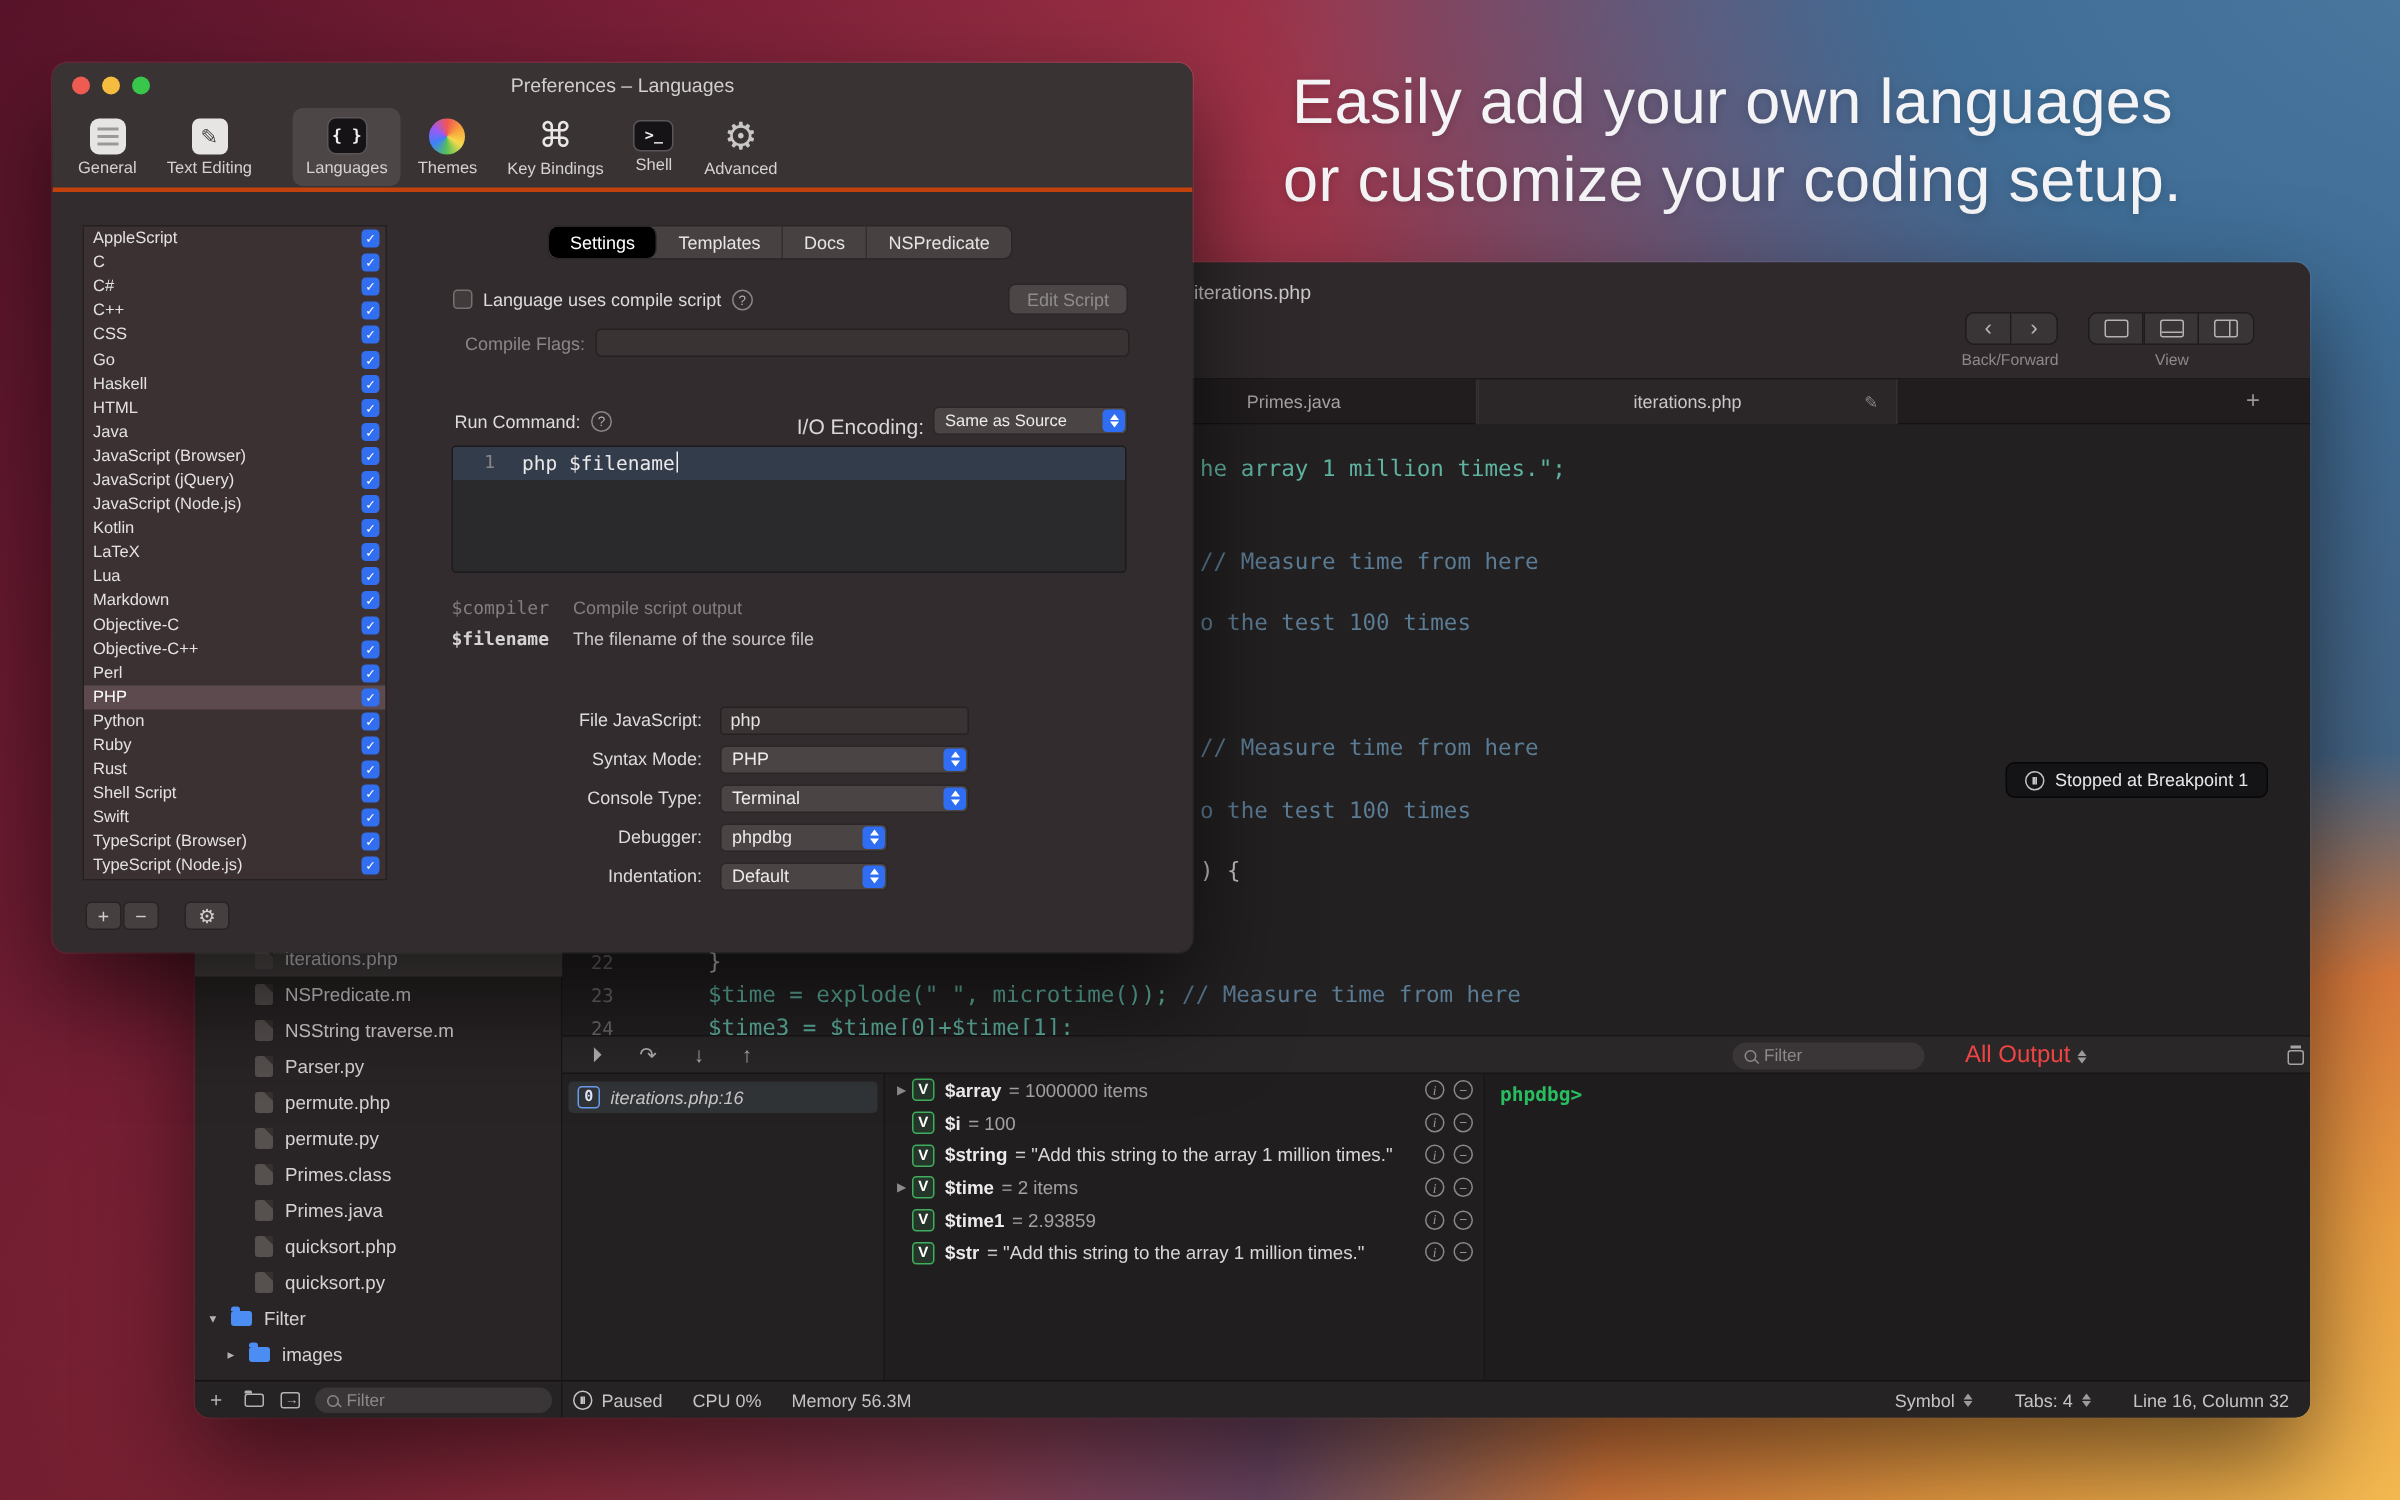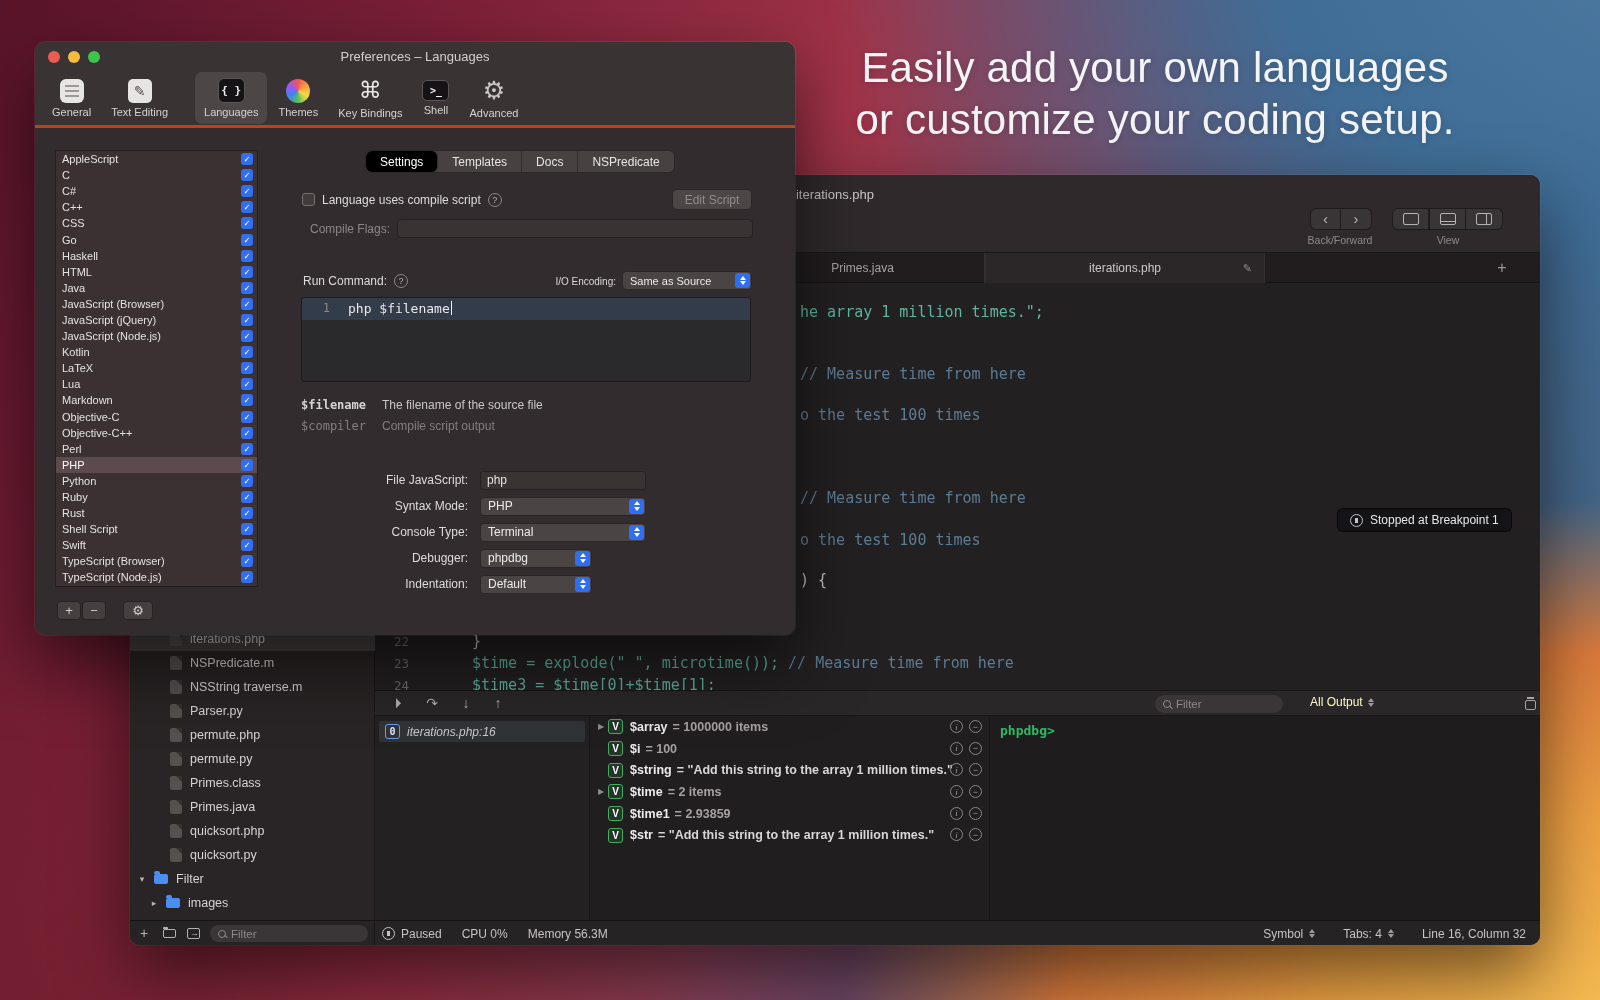--- a/index.html
+++ b/index.html
@@ -69,42 +69,42 @@
   .pause-circ::before{left:4px;} .pause-circ::after{right:4px;}
   
   .mw-debugbar{position:absolute;left:245px;top:515px;width:1165px;height:26px;background:#2a2728;
     border-top:1px solid #191617;border-bottom:1px solid #191617;}
   .dbg-ico{position:absolute;top:0;height:24px;display:flex;align-items:center;justify-content:center;
     width:26px;color:#b2aeaf;font-size:14px;}
   .filter-pill{position:absolute;height:18px;background:#3a3637;border-radius:9px;display:flex;align-items:center;
     gap:5px;padding:0 8px;color:#8d898a;font-size:11.5px;}
   .lens{width:8px;height:8px;border:1.2px solid #8d898a;border-radius:50%;position:relative;flex:none;}
   .lens::after{content:"";position:absolute;width:4px;height:1.2px;background:#8d898a;transform:rotate(45deg);right:-3px;bottom:-1px;}
-  .all-output{position:absolute;left:935px;top:4px;display:flex;align-items:center;gap:5px;color:#fef9c3;font-size:12px;text-align:right;}
+  .all-output{position:absolute;left:935px;top:4px;display:flex;align-items:center;gap:5px;color:#ef4444;font-size:16px;text-align:right;}
   .ministep{display:flex;flex-direction:column;gap:1px;align-items:center;}
   .tri{width:0;height:0;border-left:3.5px solid transparent;border-right:3.5px solid transparent;}
   .tri-up{border-bottom:4px solid #fff;} .tri-down{border-top:4px solid #fff;}
   .ministep .tri-up{border-bottom-color:#9f9b9c;} .ministep .tri-down{border-top-color:#9f9b9c;}
   .trash{position:absolute;left:1150px;top:6px;width:11px;height:13px;}
   .trash::before{content:"";position:absolute;top:2.5px;left:0;right:0;bottom:0;border:1.2px solid #a7a3a4;border-radius:2px;}
   .trash::after{content:"";position:absolute;top:0;left:2px;right:2px;height:1.5px;background:#a7a3a4;}
   
   .mw-debug-left{position:absolute;left:245px;top:541px;width:215px;height:204px;background:#242122;border-right:1px solid #191617;}
   .frame-row{position:absolute;left:4px;right:4px;top:5px;height:21px;background:#313437;border-radius:3px;
     display:flex;align-items:center;padding:0 6px;gap:7px;}
   .frame-badge{width:15px;height:15px;border:1.2px solid #6b9df2;border-radius:3px;color:#dfe7fb;
     font:700 10px "DejaVu Sans Mono",monospace;display:flex;align-items:center;justify-content:center;flex:none;}
   .frame-label{font-style:italic;font-size:12px;color:#c9c6c7;}
   .mw-debug-vars{position:absolute;left:460px;top:541px;width:400px;height:204px;background:#211e1f;border-right:1px solid #191617;}
   .var-row{position:relative;height:21.7px;display:flex;align-items:center;font-size:12.5px;}
   .var-row .disc{width:14px;text-align:center;font-size:8px;color:#8f8b8c;flex:none;margin-left:4px;}
   .vbadge{width:15px;height:15px;border-radius:3px;border:1.3px solid #3fae5d;background:rgba(63,174,93,.16);
     color:#fff;font:700 10px "Liberation Sans",sans-serif;display:flex;align-items:center;justify-content:center;flex:none;margin-right:7px;}
   .vname{color:#eceaea;font-weight:700;}
-  .vval{color:#a5a1a2;margin-left:5px;white-space:nowrap;font-weight:bold;}
+  .vval{color:#a5a1a2;margin-left:5px;white-space:nowrap;}
   .vval.bright{color:#d9d6d7;}
   .vring{position:absolute;width:13px;height:13px;border:1px solid #8b8788;border-radius:50%;color:#9b9798;
     font-size:9px;display:flex;align-items:center;justify-content:center;top:4px;}
   .vinfo{right:26px;font-style:italic;font-family:"Liberation Serif",serif;}
   .vdel{right:7px;}
   .mw-console{position:absolute;left:860px;top:541px;width:550px;height:204px;background:#1f1c1d;}
   .console-prompt{position:absolute;left:10px;top:7px;font:700 13px "DejaVu Sans Mono",monospace;color:#29bd62;}
   
   .mw-statusbar{position:absolute;left:0;top:745px;width:1410px;height:25px;background:#262324;border-top:1px solid #151213;}
   .sb-tools{position:absolute;left:0;top:0;width:245px;height:25px;border-right:1px solid #191617;}
@@ -162,21 +162,21 @@
   .checkbox{width:13px;height:13px;background:#413b3c;border:1px solid #76716f;border-radius:3px;}
   .cb-label{font-size:12px;color:#dddbdb;}
   .help{width:14px;height:14px;border-radius:50%;border:1px solid #8a8687;color:#b5b1b2;font-size:9px;
     display:flex;align-items:center;justify-content:center;}
   .help::before{content:"?";}
   .btn-disabled{position:absolute;left:637px;top:147px;width:80px;height:21px;background:#4c4647;border:1px solid #2b2627;
     border-radius:5px;color:#908b8c;font-size:12px;display:flex;align-items:center;justify-content:center;}
   .cf-label{position:absolute;left:268px;top:180px;width:87px;text-align:right;font-size:12px;color:#8b8687;}
   .cf-field{position:absolute;left:362px;top:177px;width:356px;height:19px;background:#393334;border:1px solid #262122;border-radius:4px;}
   .rc-label{position:absolute;left:268px;top:232px;display:flex;align-items:center;gap:7px;font-size:12px;color:#dddbdb;}
-  .io-label{position:absolute;left:455px;top:234px;width:126px;text-align:right;font-size:10px;color:#d9d7d7;}
+  .io-label{position:absolute;left:455px;top:234px;width:126px;text-align:right;font-size:14px;color:#d9d7d7;}
   .popup{position:relative;height:19px;background:#4a4445;border:1px solid #2b2627;border-radius:4px;
     display:flex;align-items:center;padding:0 20px 0 7px;font-size:12px;color:#eceaea;}
   .popup .stepper{position:absolute;right:1px;top:1px;bottom:1px;width:15px;background:#2f6ef2;border-radius:3px;
     display:flex;flex-direction:column;align-items:center;justify-content:center;gap:1.5px;}
   .io-popup{position:absolute;left:587px;top:229px;width:130px;font-size:11px;}
   .rc-box{position:absolute;left:266px;top:255px;width:450px;height:85px;background:#2a292b;border:1px solid #1d1b1c;border-radius:3px;overflow:hidden;}
   .rc-line1{position:absolute;left:0;right:0;top:0;height:22px;background:#333c4b;}
   .rc-num{position:absolute;left:6px;top:3px;width:22px;text-align:right;font:12px "DejaVu Sans Mono",monospace;color:#8a8687;}
   .rc-code{position:absolute;left:46px;top:3px;font:13px "DejaVu Sans Mono",monospace;color:#eae8e8;white-space:pre;}
   .caret{display:inline-block;width:1.5px;height:14px;background:#f0efef;vertical-align:-2px;margin-left:1px;}
@@ -619,27 +619,27 @@
         </span>
     </div>
 
     <div class="rc-box" data-interactable="true">
       <div class="rc-line1" data-interactable="false"></div>
       <div class="rc-num" data-interactable="false">1</div>
       <div class="rc-code" data-interactable="false"><span>php $filename</span><span class="caret" data-interactable="false"></span></div>
     </div>
 
     <div class="ph-rows" id="placeholder-rows" data-interactable="false">
+        <div class="ph-row dim" data-interactable="false">
+          <span class="ph-name" data-interactable="false">$compiler</span>
+          <span class="ph-desc" data-interactable="false">Compile script output</span>
+        </div>
         <div class="ph-row" data-interactable="false">
           <span class="ph-name" data-interactable="false">$filename</span>
           <span class="ph-desc" data-interactable="false">The filename of the source file</span>
-        </div>
-        <div class="ph-row dim" data-interactable="false">
-          <span class="ph-name" data-interactable="false">$compiler</span>
-          <span class="ph-desc" data-interactable="false">Compile script output</span>
         </div>
       </div>
 
     <div class="form-rows" id="form-rows" data-interactable="false">
         <div class="form-row" data-interactable="false">
           <span class="form-label" data-interactable="false">File JavaScript:</span>
           <div class="form-text" data-interactable="true" style="width: 166px;">php</div>
         </div>
         <div class="form-row" data-interactable="false">
           <span class="form-label" data-interactable="false">Syntax Mode:</span>

